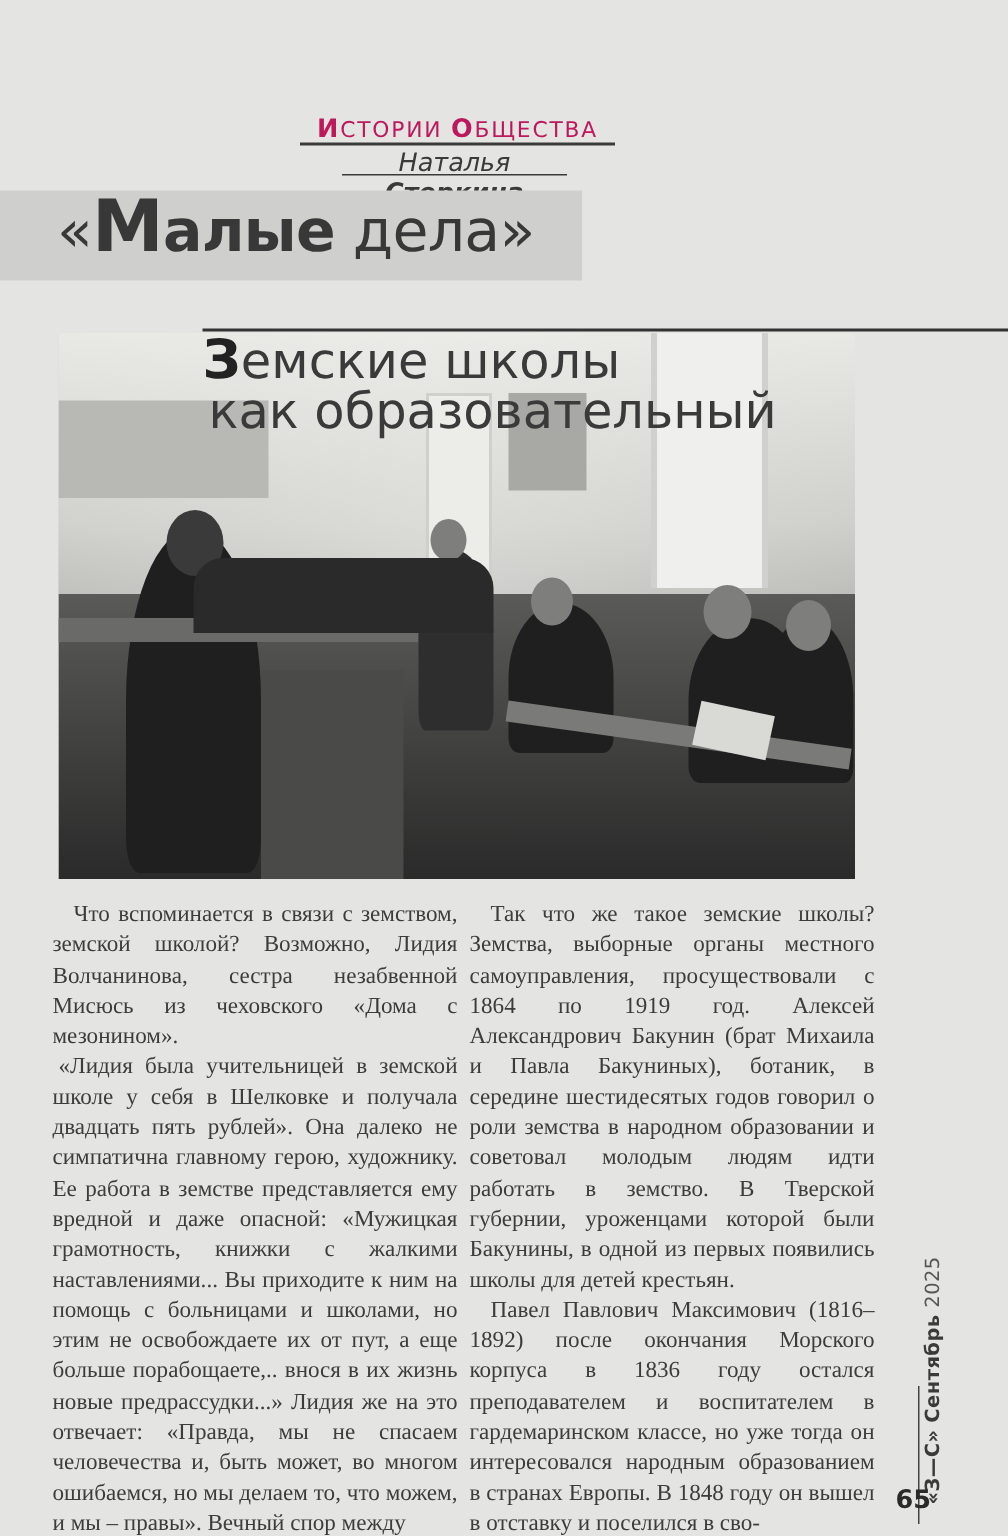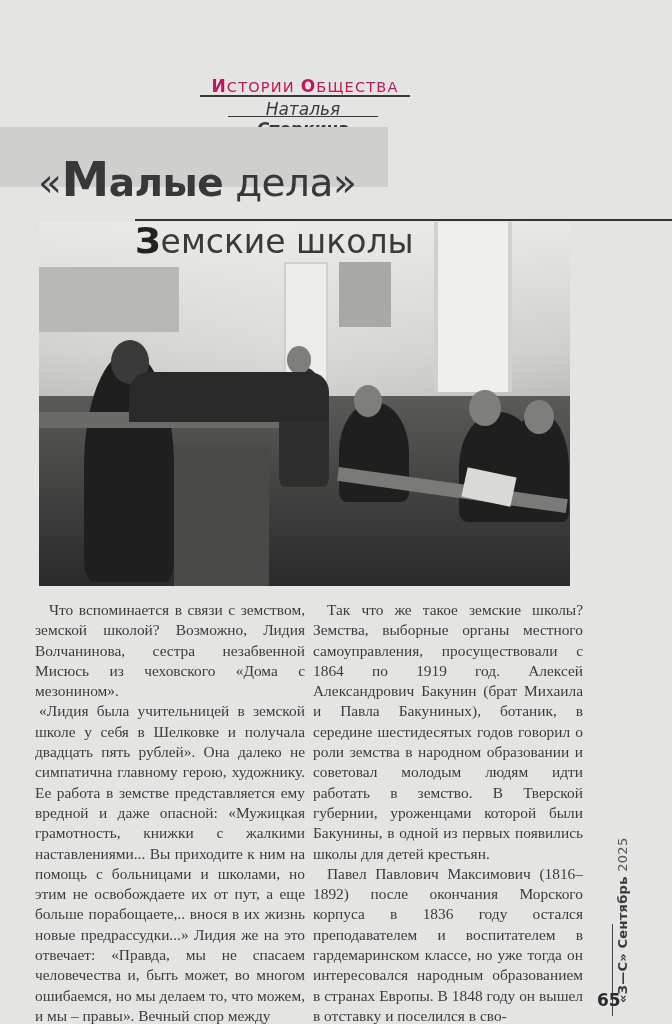--- a/index.html
+++ b/index.html
@@ -23,21 +23,21 @@
   }
   .author b { font-weight: bold; }
   .author-line { position: absolute; left: 228px; top: 116px; width: 150px; height: 1px; background: #3a3a3a; }
 
   .band { position: absolute; left: 0; top: 127px; width: 388px; height: 60px; background: #cfcfcd; }
   .headline {
     position: absolute; left: 38px; top: 127px; z-index: 3;
     font-family: "DejaVu Sans", sans-serif; color: #383838; line-height: 48px;
     font-size: 39px; letter-spacing: -0.5px;
   }
-  .headline .l1, .headline .l2 { white-space: nowrap; display: block; margin-top: 28px; }
+  .headline .l1, .headline .l2 { white-space: nowrap; display: block; }
   .headline .b { font-weight: bold; }
   .headline .cap { font-weight: bold; font-size: 48px; }
   .headline-rule { position: absolute; left: 135px; top: 219px; width: 537px; height: 2px; background: #333; z-index: 3; }
 
   .photo {
     position: absolute; left: 39px; top: 222px; width: 531px; height: 364px;
     background:
       linear-gradient(180deg, rgba(235,235,232,0.9) 0%, rgba(210,210,206,0.6) 35%, rgba(90,90,88,0.2) 55%, rgba(40,40,40,0.0) 100%),
       linear-gradient(90deg, #cfcfcc 0%, #e8e8e6 45%, #dcdcd9 70%, #cacac7 100%);
     overflow: hidden;
@@ -118,20 +118,21 @@
   <div class="head" style="left:430px;top:168px;width:32px;height:36px;"></div>
   <div class="person" style="left:470px;top:190px;width:60px;height:110px;"></div>
   <div class="head" style="left:485px;top:178px;width:30px;height:34px;"></div>
   <div class="person" style="left:90px;top:150px;width:200px;height:50px;background:#2a2a2a;border-radius:20px 20px 0 0;"></div>
   <div class="desk" style="left:300px;top:245px;width:231px;height:14px;background:#7a7a78;transform:rotate(8deg);transform-origin:0 0;"></div>
   <div class="page" style="left:425px;top:250px;width:50px;height:30px;transform:rotate(12deg);"></div>
 </div>
 
 <div class="sub">
   <span class="line"><span class="cap">З</span><span>емские школы</span></span>
+  <span class="line" style="padding-left:4px;">как образовательный</span>
 </div>
 
 <div class="col col1">
   <p>Что вспоминается в связи с земством, земской школой? Возможно, Лидия Волчанинова, сестра незабвенной Мисюсь из чеховского «Дома с мезонином».</p>
   <p style="text-indent:4px;">«Лидия была учительницей в земской школе у себя в Шелковке и получала двадцать пять рублей». Она далеко не симпатична главному герою, художнику. Ее работа в земстве представляется ему вредной и даже опасной: «Мужицкая грамотность, книжки с жалкими наставлениями... Вы приходите к ним на помощь с больницами и школами, но этим не освобождаете их от пут, а еще больше порабощаете,.. внося в их жизнь новые предрассудки...» Лидия же на это отвечает: «Правда, мы не спасаем человечества и, быть может, во многом ошибаемся, но мы делаем то, что можем, и мы – правы». Вечный спор между</p>
 </div>
 <div class="col col2">
   <p>Так что же такое земские школы? Земства, выборные органы местного самоуправления, просуществовали с 1864 по 1919 год. Алексей Александрович Бакунин (брат Михаила и Павла Бакуниных), ботаник, в середине шестидесятых годов говорил о роли земства в народном образовании и советовал молодым людям идти работать в земство. В Тверской губернии, уроженцами которой были Бакунины, в одной из первых появились школы для детей крестьян.</p>
   <p>Павел Павлович Максимович (1816–1892) после окончания Морского корпуса в 1836 году остался преподавателем и воспитателем в гардемаринском классе, но уже тогда он интересовался народным образованием в странах Европы. В 1848 году он вышел в отставку и поселился в сво-</p>
 </div>

